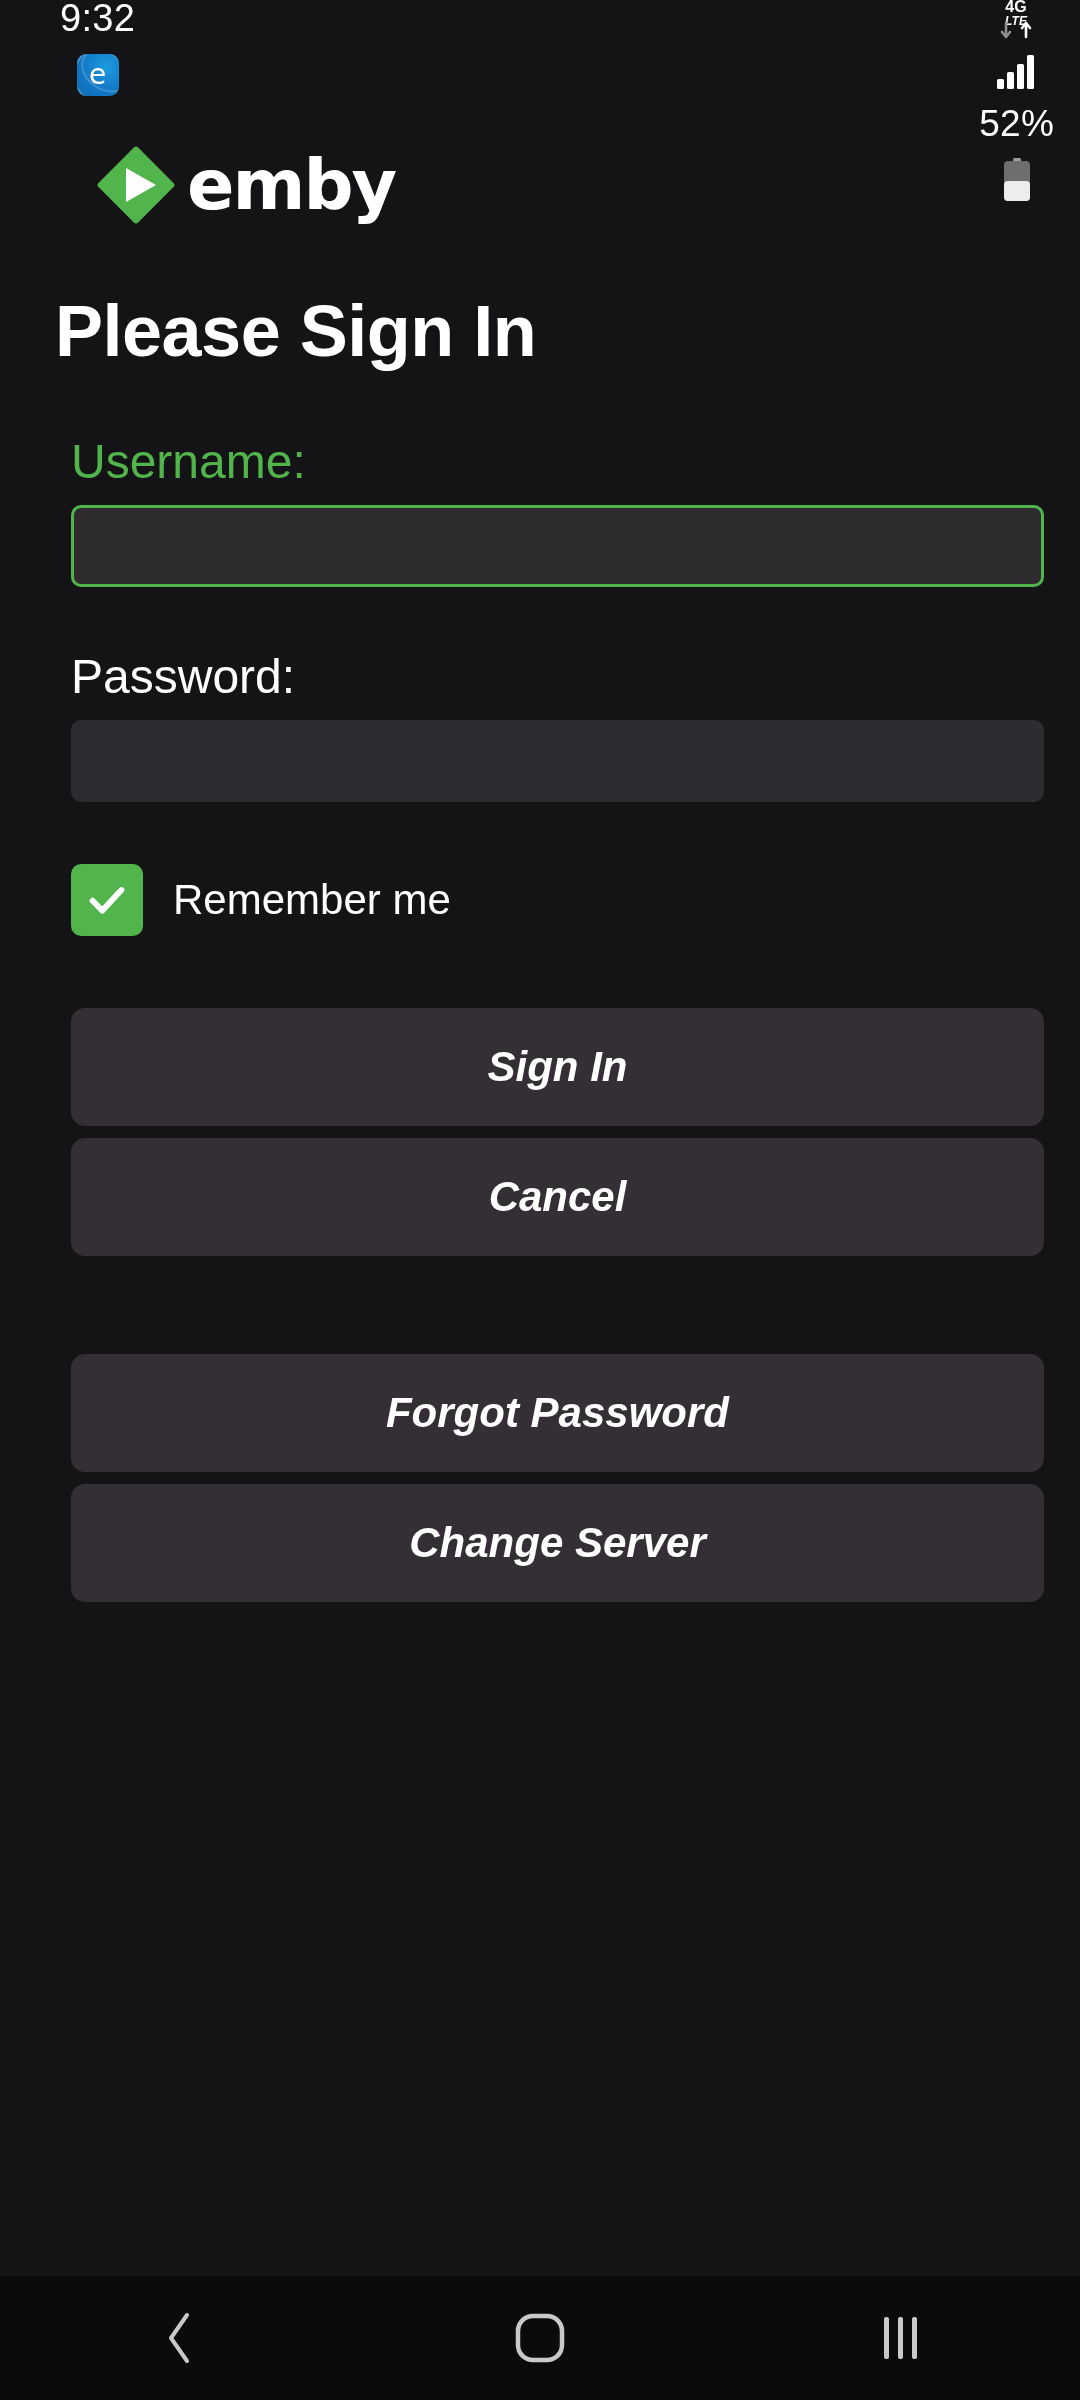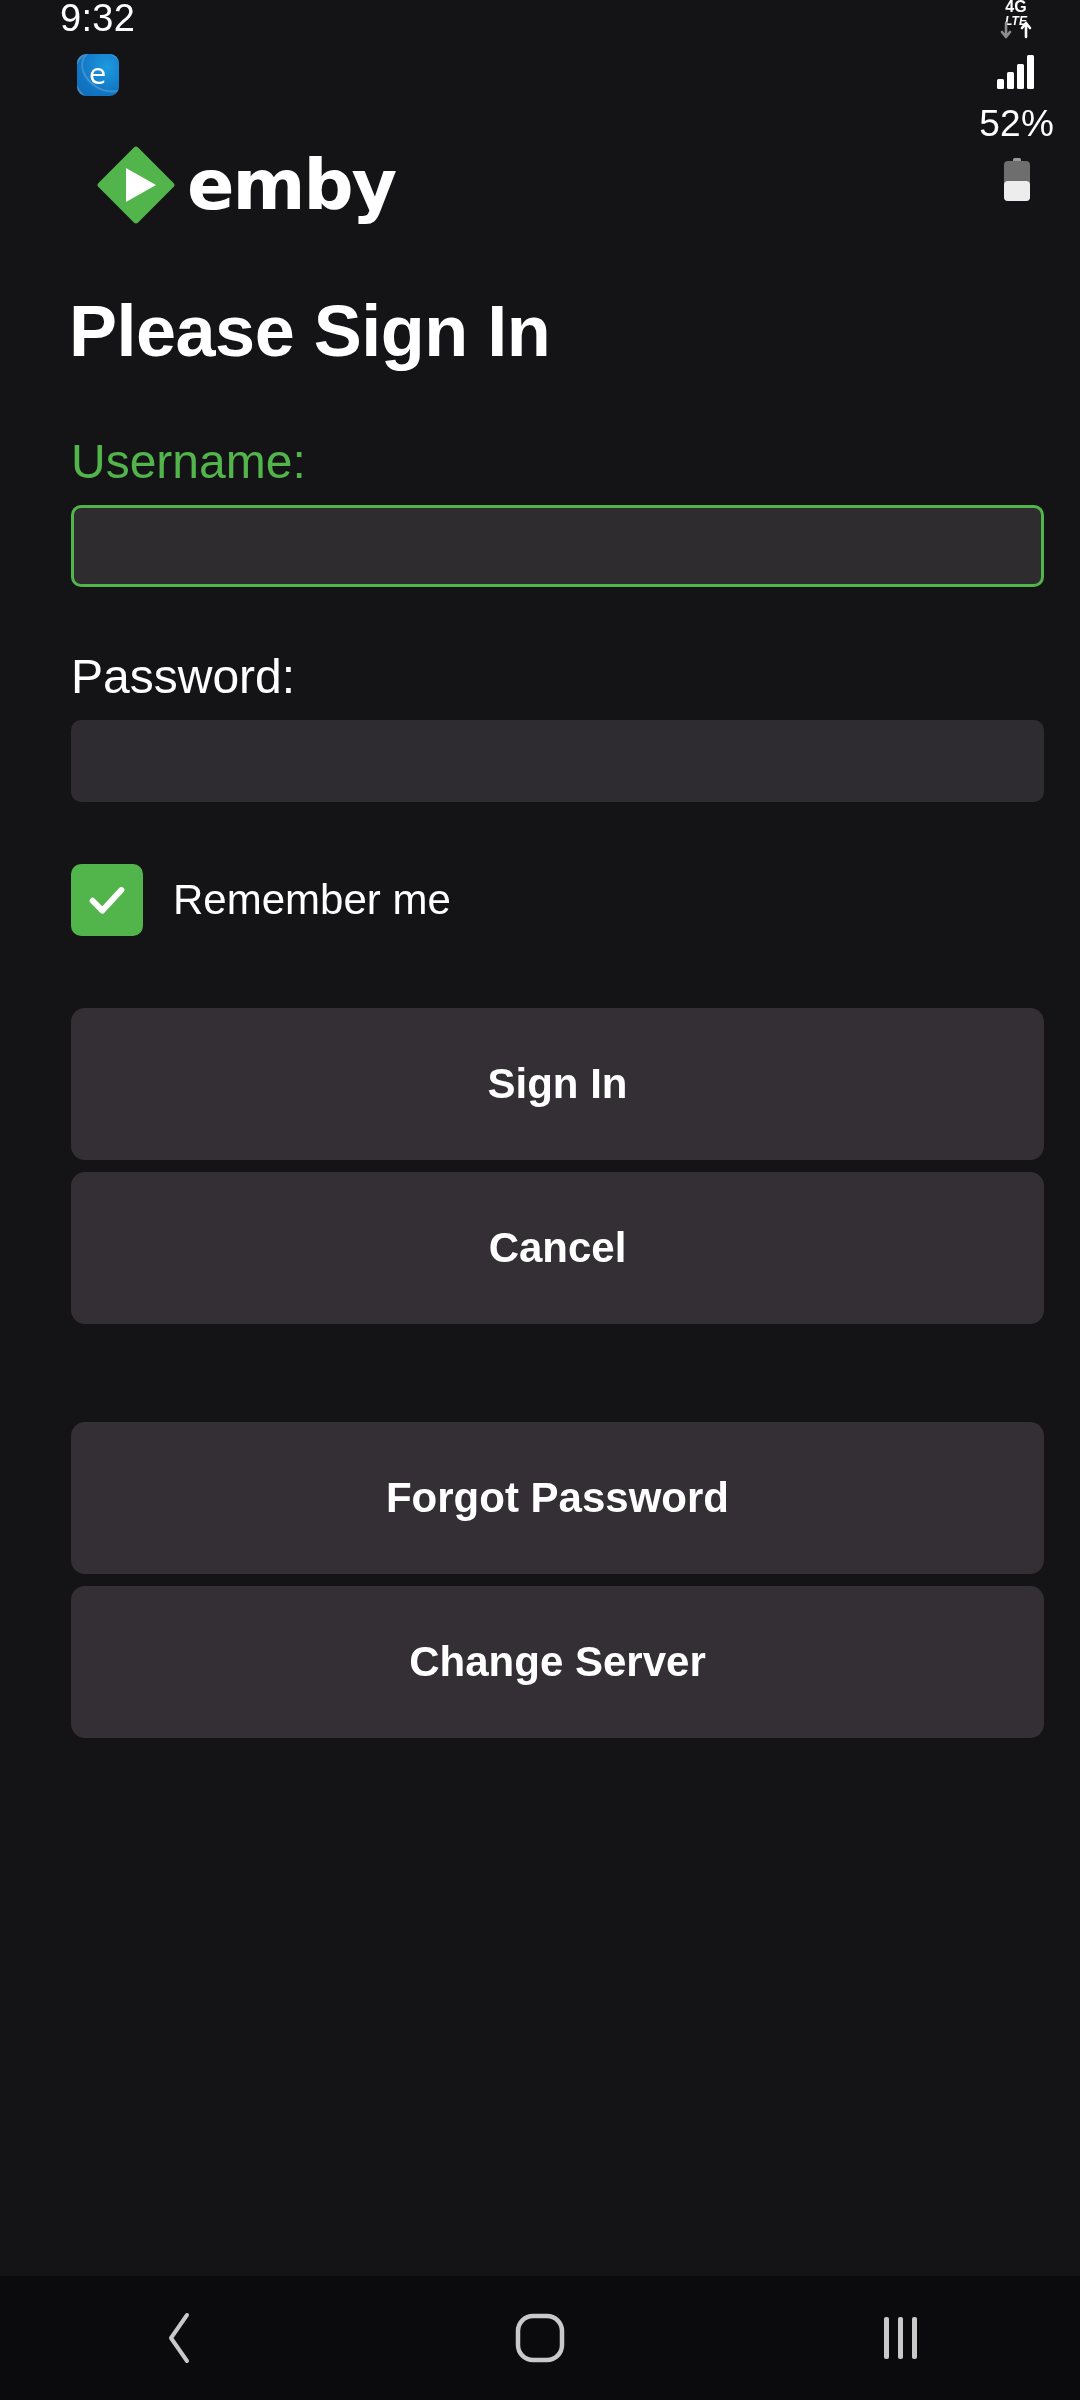--- a/index.html
+++ b/index.html
@@ -51,21 +51,21 @@
   }
   .logo-mark { width:86px; height:86px; position:relative; }
   .logo-word {
     color:#ffffff; font-size:70px; font-weight:bold;
     letter-spacing:-2px; line-height:70px; margin-left:2px;
     font-family:"DejaVu Sans", sans-serif;
   }
 
   .page-title {
     color:#ffffff; font-size:72px; font-weight:bold;
-    margin:62px 0 0 34px; letter-spacing:-0.5px;
+    margin:62px 0 0 20px; letter-spacing:-0.5px;
   }
 
   .field-block { margin-top:62px; }
   .field-label { font-size:48px; margin:0 0 16px 36px; }
   .field-label.accent { color:#52b54b; }
   .field-label.plain { color:#ffffff; }
   .field-box {
     height:82px; margin:0 36px; border-radius:10px;
     background:#2f2c31;
   }
@@ -79,23 +79,23 @@
   .checkbox {
     width:72px; height:72px; border-radius:10px; background:#52b54b;
     display:flex; align-items:center; justify-content:center; flex:none;
   }
   .remember-label { color:#ffffff; font-size:42px; }
 
   .btn-group { margin-top:72px; }
   .btn-group.second { margin-top:98px; }
   .btn {
     display:flex; align-items:center; justify-content:center;
-    height:152px; margin:0 36px 12px 36px;
+    height:118px; margin:0 36px 12px 36px;
     border-radius:14px; background:#332f34;
-    color:#ffffff; font-size:42px; font-weight:bold;
+    color:#ffffff; font-size:42px; font-weight:bold;font-style:italic;
   }
 
   
   .navbar {
     position:absolute; left:0; bottom:0; width:1080px; height:124px;
     background:#0b0b0d;
     display:flex; align-items:center; justify-content:space-around;
   }
   .nav-btn {
     width:200px; height:124px;

